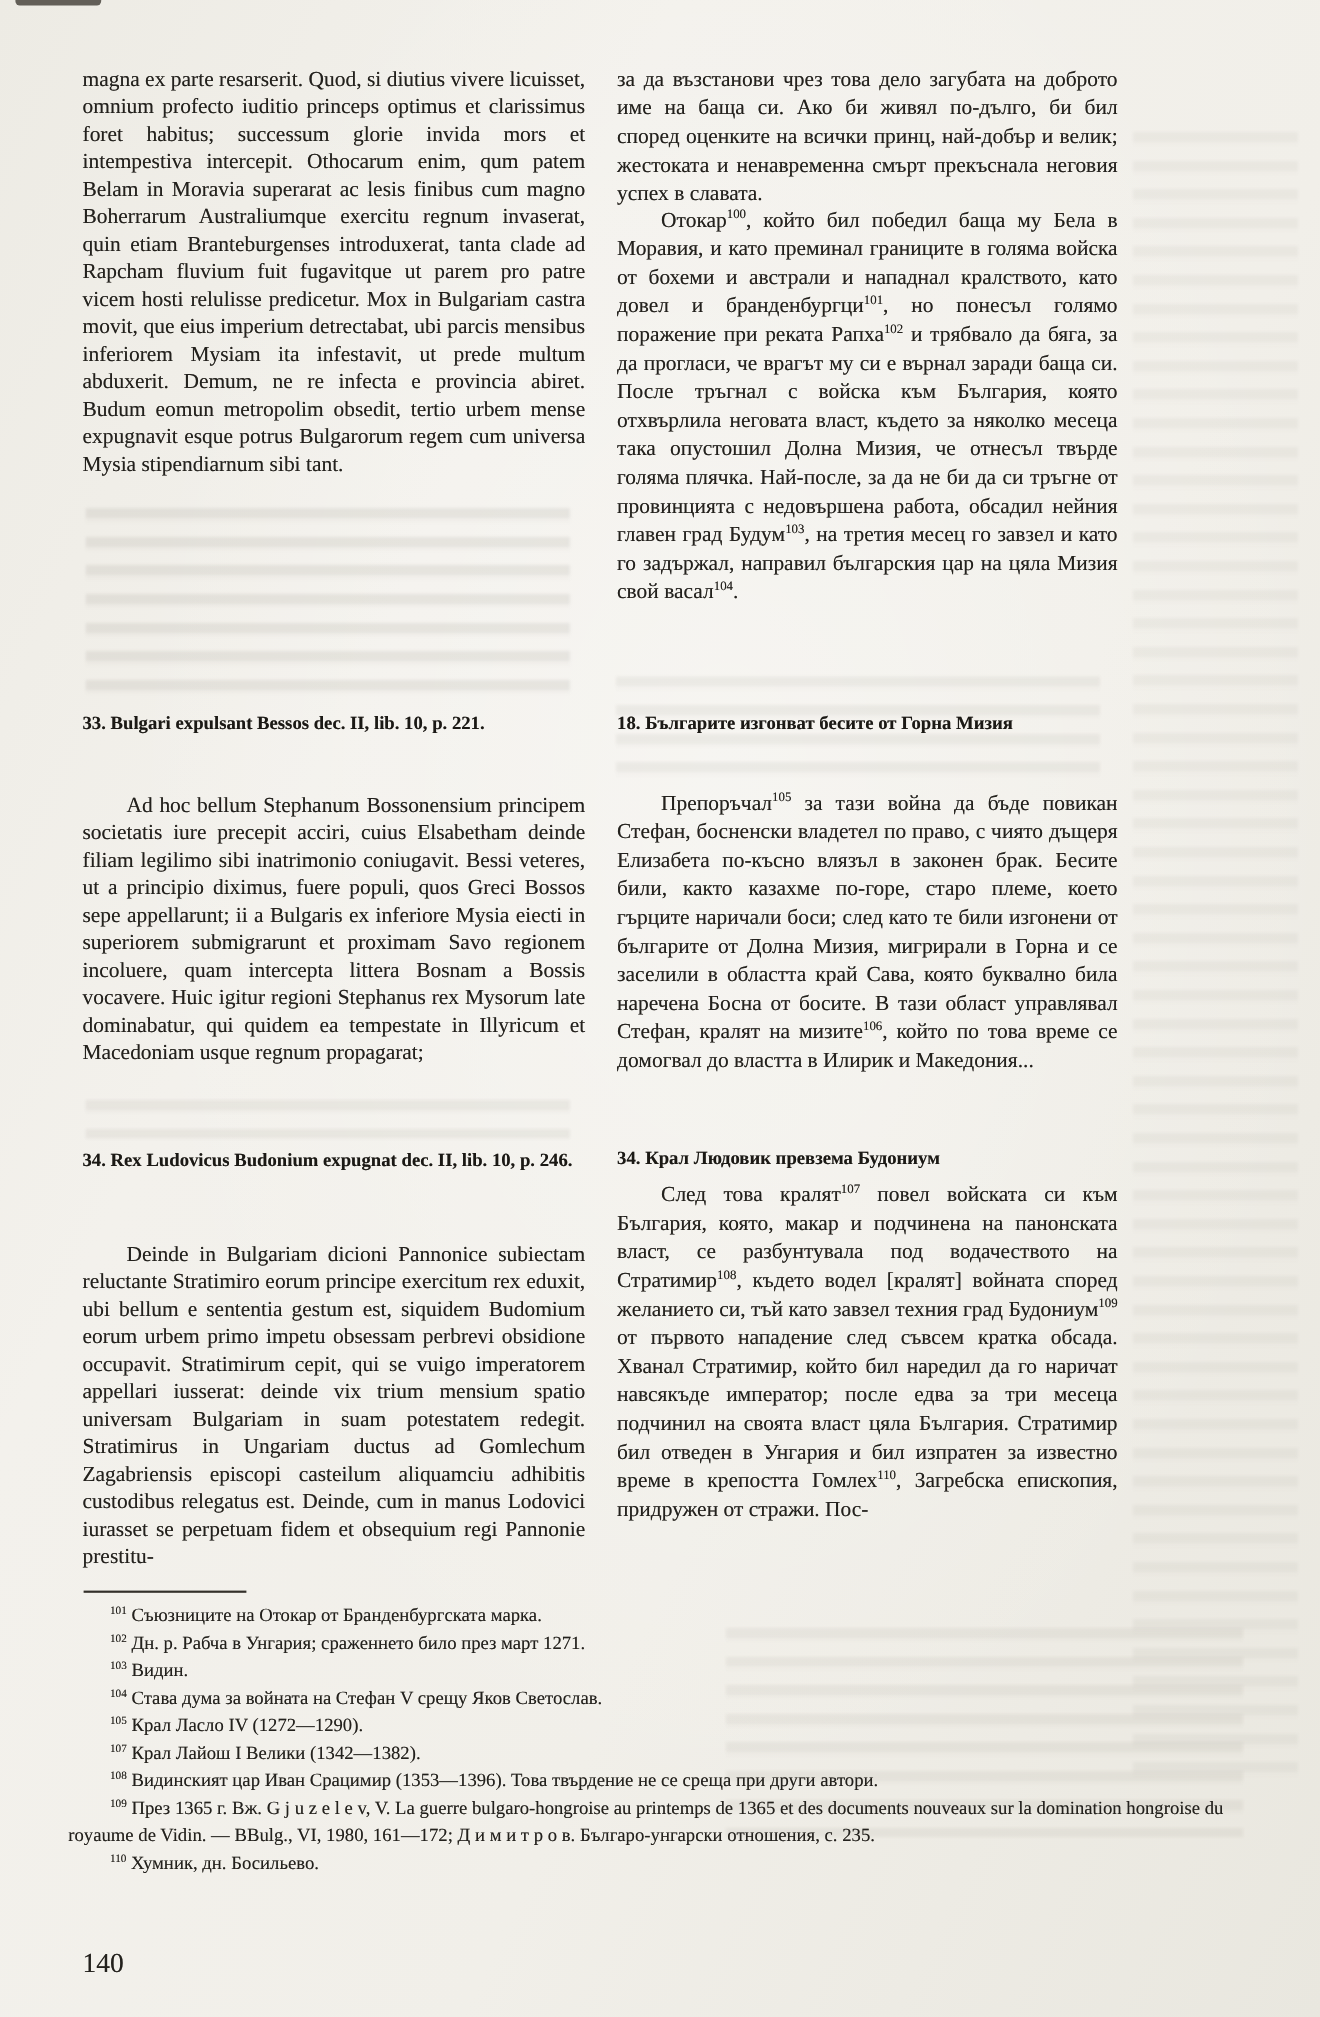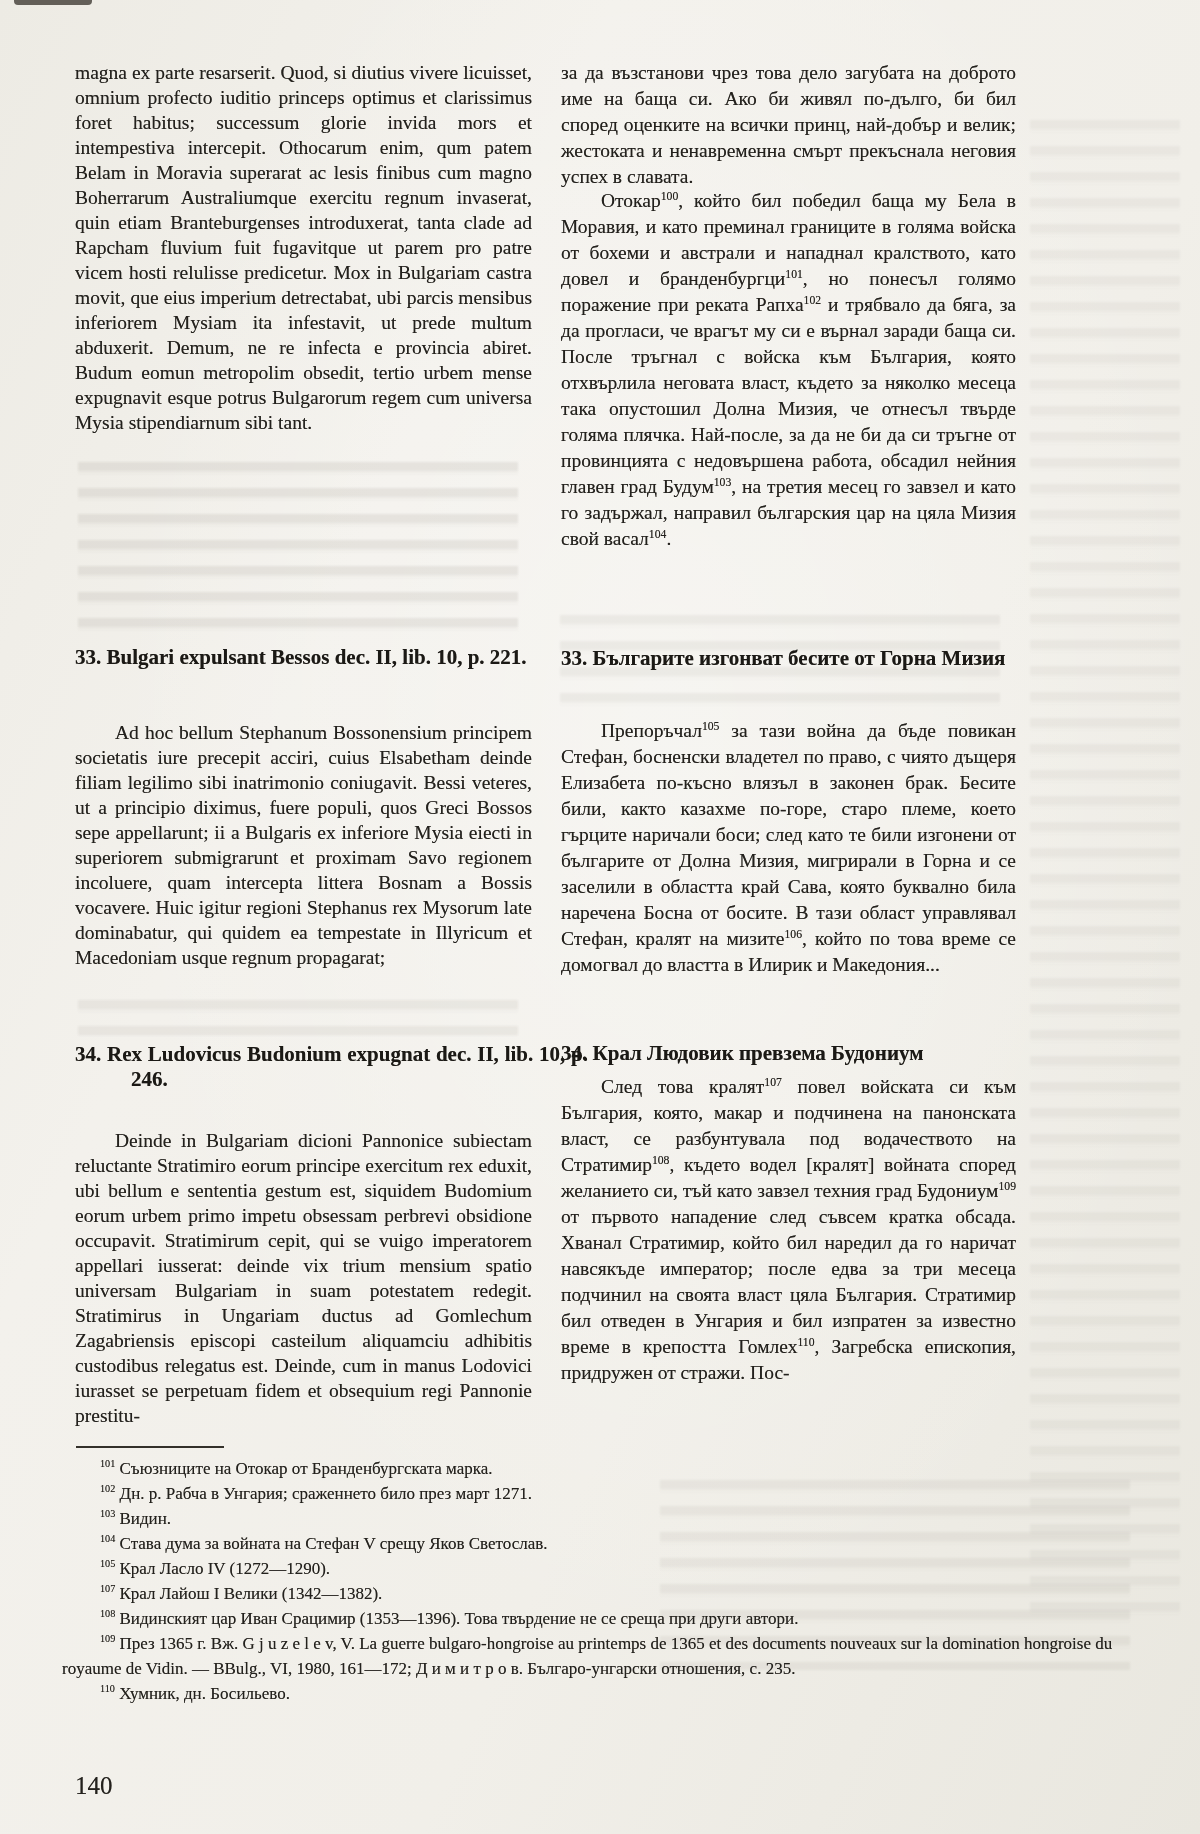--- a/index.html
+++ b/index.html
@@ -15,21 +15,21 @@
     color:#23211d;
   }
   .block{
     position:absolute;
     text-align:justify;
     text-shadow:0 0 .4px rgba(45,42,36,.55);
     z-index:2;
   }
   .leftcol{left:75px;width:457px;font-size:19.5px;line-height:25px;}
   .rightcol{left:561px;width:455px;font-size:19.5px;line-height:26px;}
-  .hang{padding-left:56px;text-indent:-56px;font-weight:700;font-size:21px;color:#1b1915;}
+  .hang{padding-left:56px;text-indent:-56px;font-weight:700;font-size:17px;color:#1b1915;}
   .ind{text-indent:40px;}
   p,h2{margin:0;}
   sup{font-size:.6em;line-height:0;vertical-align:super;}
   .fnrule{
     position:absolute;left:76px;top:1446px;width:148px;height:2px;
     background:#33302a;z-index:2;
   }
   .footnotes{
     position:absolute;left:62px;top:1456px;width:1100px;
     font-size:17px;line-height:25px;z-index:2;
@@ -72,21 +72,21 @@
   <p class="block leftcol ind" style="top:720px;">Ad hoc bellum Stephanum Bossonensium principem societatis iure precepit acciri, cuius Elsabetham deinde filiam legilimo sibi inatrimonio coniugavit. Bessi veteres, ut a principio diximus, fuere populi, quos Greci Bossos sepe appellarunt; ii a Bulgaris ex inferiore Mysia eiecti in superiorem submigrarunt et proximam Savo regionem incoluere, quam intercepta littera Bosnam a Bossis vocavere. Huic igitur regioni Stephanus rex Mysorum late dominabatur, qui quidem ea tempestate in Illyricum et Macedoniam usque regnum propagarat;</p>
 
   <h2 class="block leftcol hang" style="top:1042px;">34. Rex Ludovicus Budonium expugnat dec. II, lib. 10, p. 246.</h2>
 
   <p class="block leftcol ind" style="top:1128px;">Deinde in Bulgariam dicioni Pannonice subiectam reluctante Stratimiro eorum principe exercitum rex eduxit, ubi bellum e sententia gestum est, siquidem Budomium eorum urbem primo impetu obsessam perbrevi obsidione occupavit. Stratimirum cepit, qui se vuigo imperatorem appellari iusserat: deinde vix trium mensium spatio universam Bulgariam in suam potestatem redegit. Stratimirus in Ungariam ductus ad Gomlechum Zagabriensis episcopi casteilum aliquamciu adhibitis custodibus relegatus est. Deinde, cum in manus Lodovici iurasset se perpetuam fidem et obsequium regi Pannonie prestitu-</p>
 
   <p class="block rightcol" style="top:60px;">за да възстанови чрез това дело загубата на доброто име на баща си. Ако би живял по-дълго, би бил според оценките на всички принц, най-добър и велик; жестоката и ненавременна смърт прекъснала неговия успех в славата.</p>
 
   <p class="block rightcol ind" style="top:188px;">Отокар<sup>100</sup>, който бил победил баща му Бела в Моравия, и като преминал границите в голяма войска от бохеми и австрали и нападнал кралството, като довел и бранденбургци<sup>101</sup>, но понесъл голямо поражение при реката Рапха<sup>102</sup> и трябвало да бяга, за да прогласи, че врагът му си е върнал заради баща си. После тръгнал с войска към България, която отхвърлила неговата власт, където за няколко месеца така опустошил Долна Мизия, че отнесъл твърде голяма плячка. Най-после, за да не би да си тръгне от провинцията с недовършена работа, обсадил нейния главен град Будум<sup>103</sup>, на третия месец го завзел и като го задържал, направил българския цар на цяла Мизия свой васал<sup>104</sup>.</p>
 
-  <h2 class="block rightcol hang" style="top:645px;">33. Българите изгонват бесите от Горна Мизия</h2>
+  <h2 class="block rightcol hang" style="top:645px;">18. Българите изгонват бесите от Горна Мизия</h2>
 
   <p class="block rightcol ind" style="top:718px;">Препоръчал<sup>105</sup> за тази война да бъде повикан Стефан, босненски владетел по право, с чиято дъщеря Елизабета по-късно влязъл в законен брак. Бесите били, както казахме по-горе, старо племе, което гърците наричали боси; след като те били изгонени от българите от Долна Мизия, мигрирали в Горна и се заселили в областта край Сава, която буквално била наречена Босна от босите. В тази област управлявал Стефан, кралят на мизите<sup>106</sup>, който по това време се домогвал до властта в Илирик и Македония...</p>
 
   <h2 class="block rightcol hang" style="top:1040px;">34. Крал Людовик превзема Будониум</h2>
 
   <p class="block rightcol ind" style="top:1074px;">След това кралят<sup>107</sup> повел войската си към България, която, макар и подчинена на панонската власт, се разбунтувала под водачеството на Стратимир<sup>108</sup>, където водел [кралят] войната според желанието си, тъй като завзел техния град Будониум<sup>109</sup> от първото нападение след съвсем кратка обсада. Хванал Стратимир, който бил наредил да го наричат навсякъде император; после едва за три месеца подчинил на своята власт цяла България. Стратимир бил отведен в Унгария и бил изпратен за известно време в крепостта Гомлех<sup>110</sup>, Загребска епископия, придружен от стражи. Пос-</p>
 
   <div class="fnrule"></div>
 
   <div class="footnotes">

